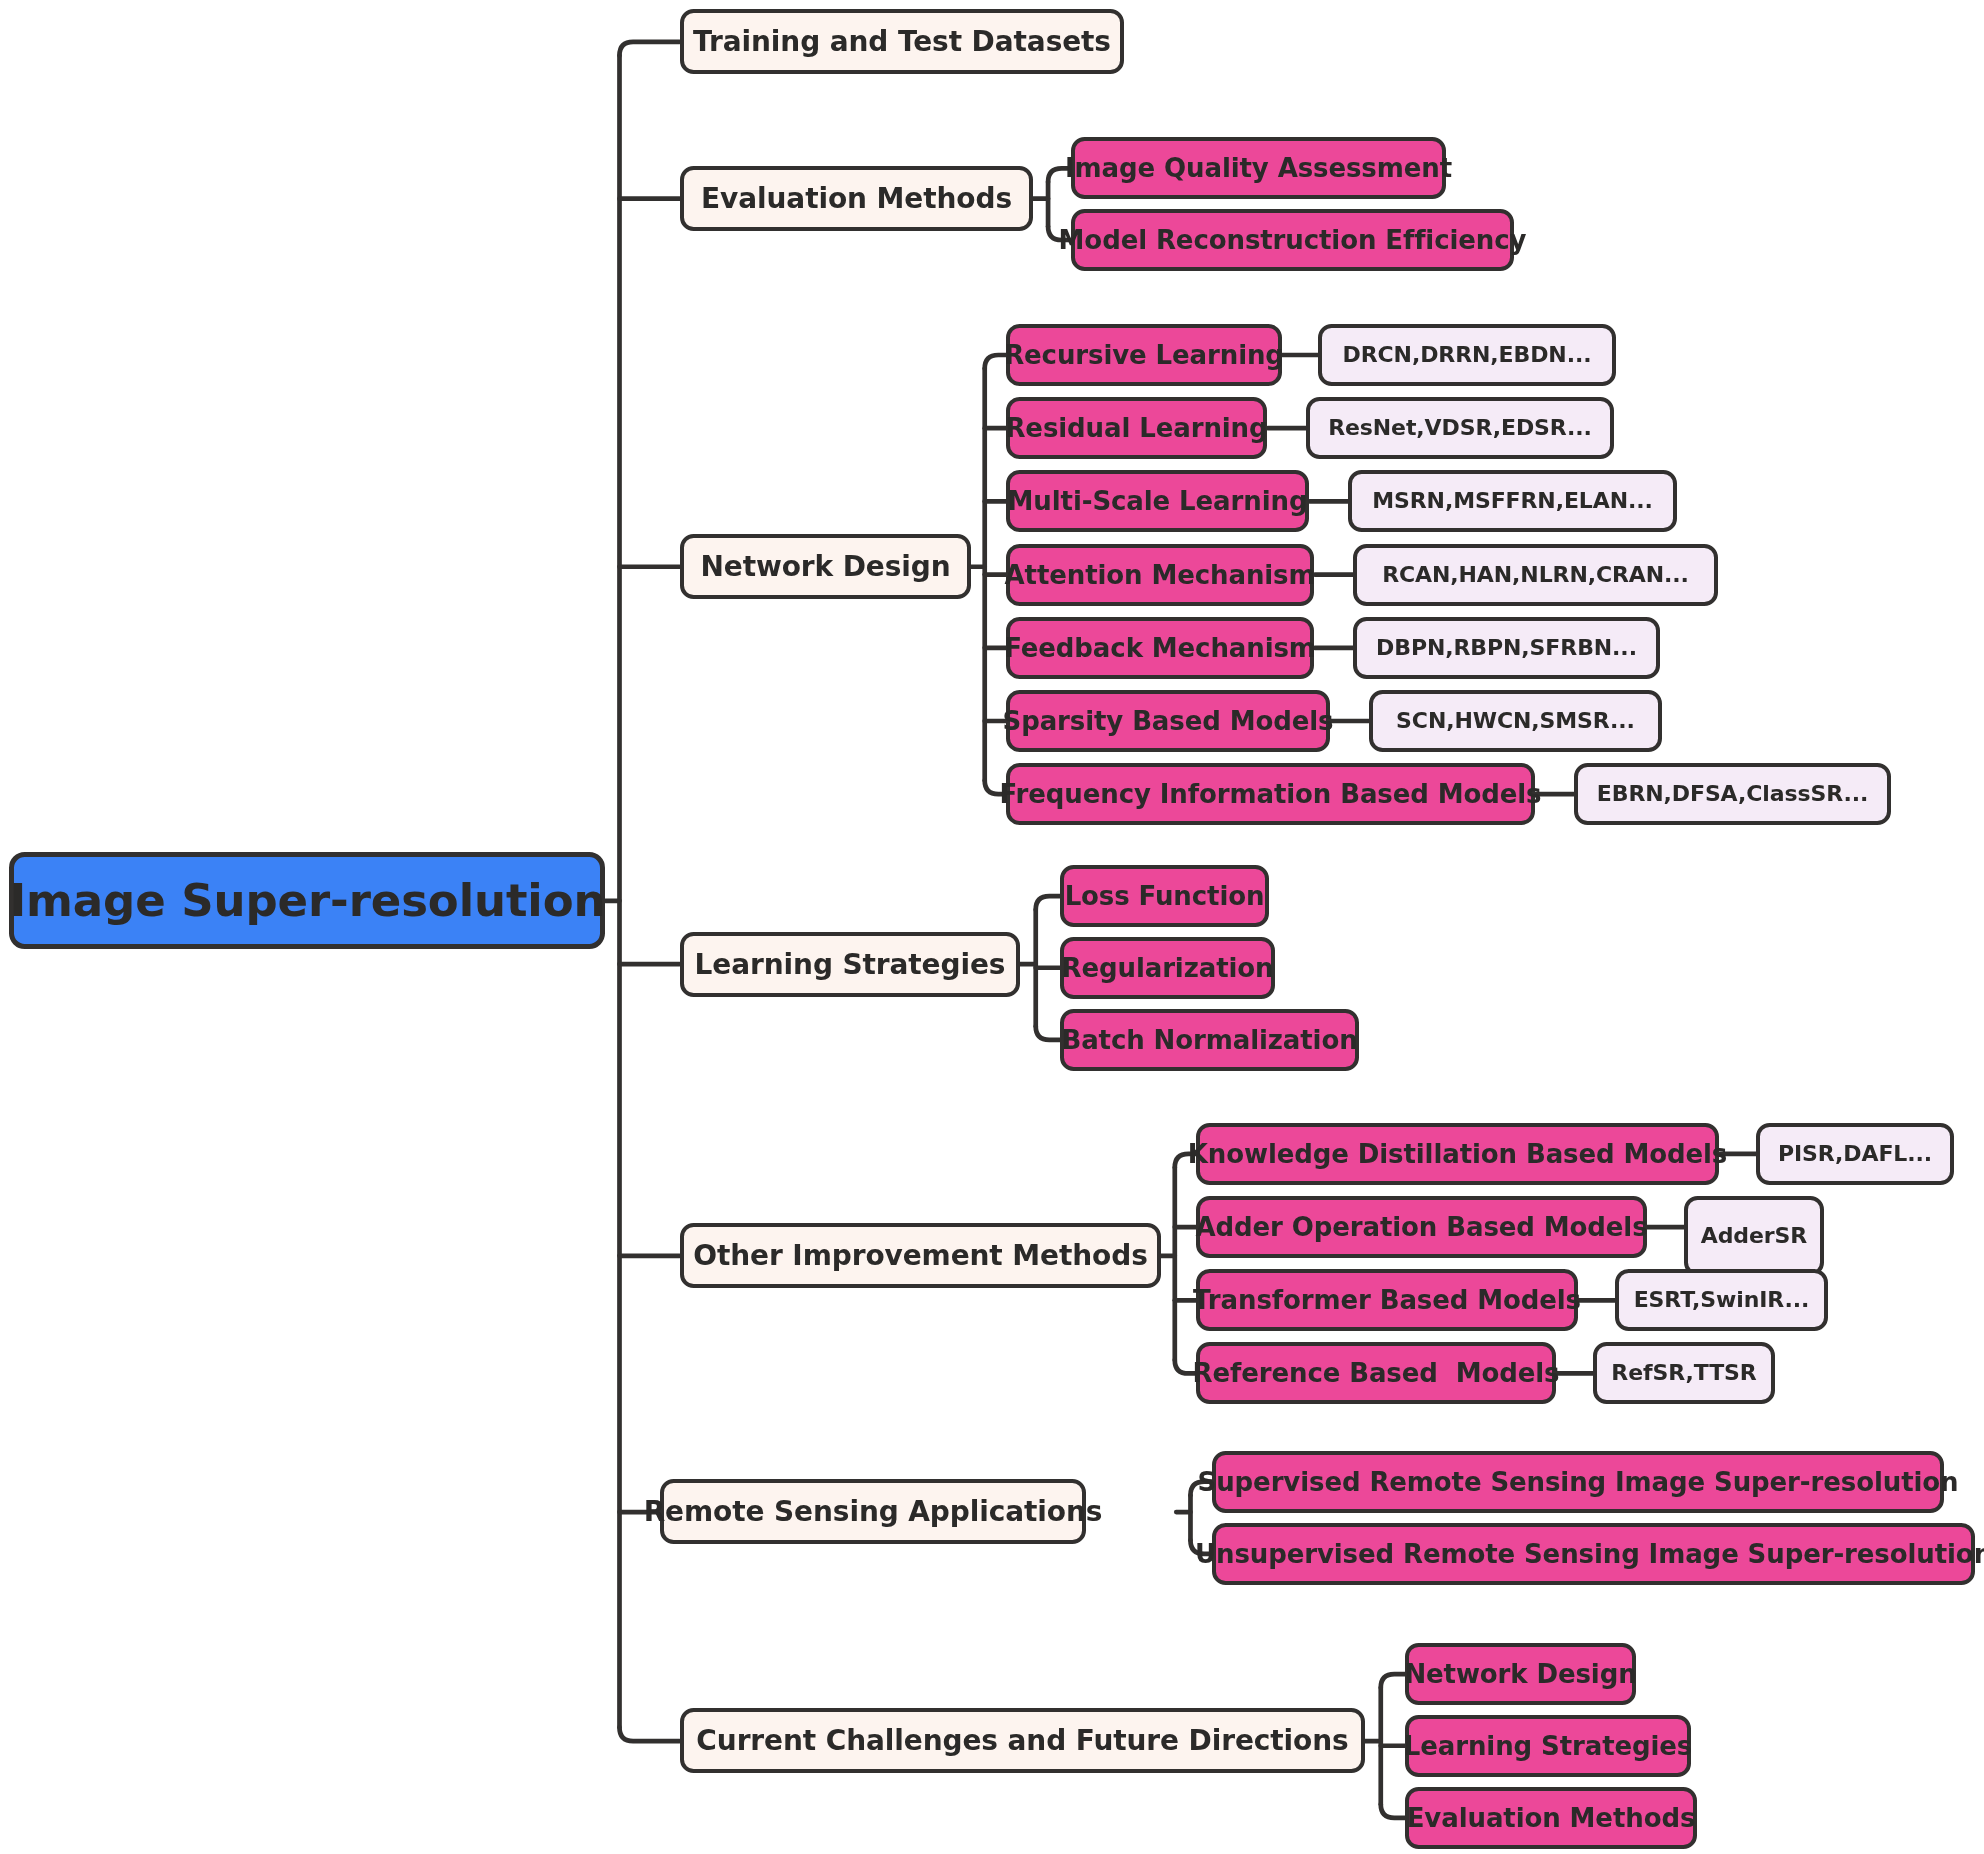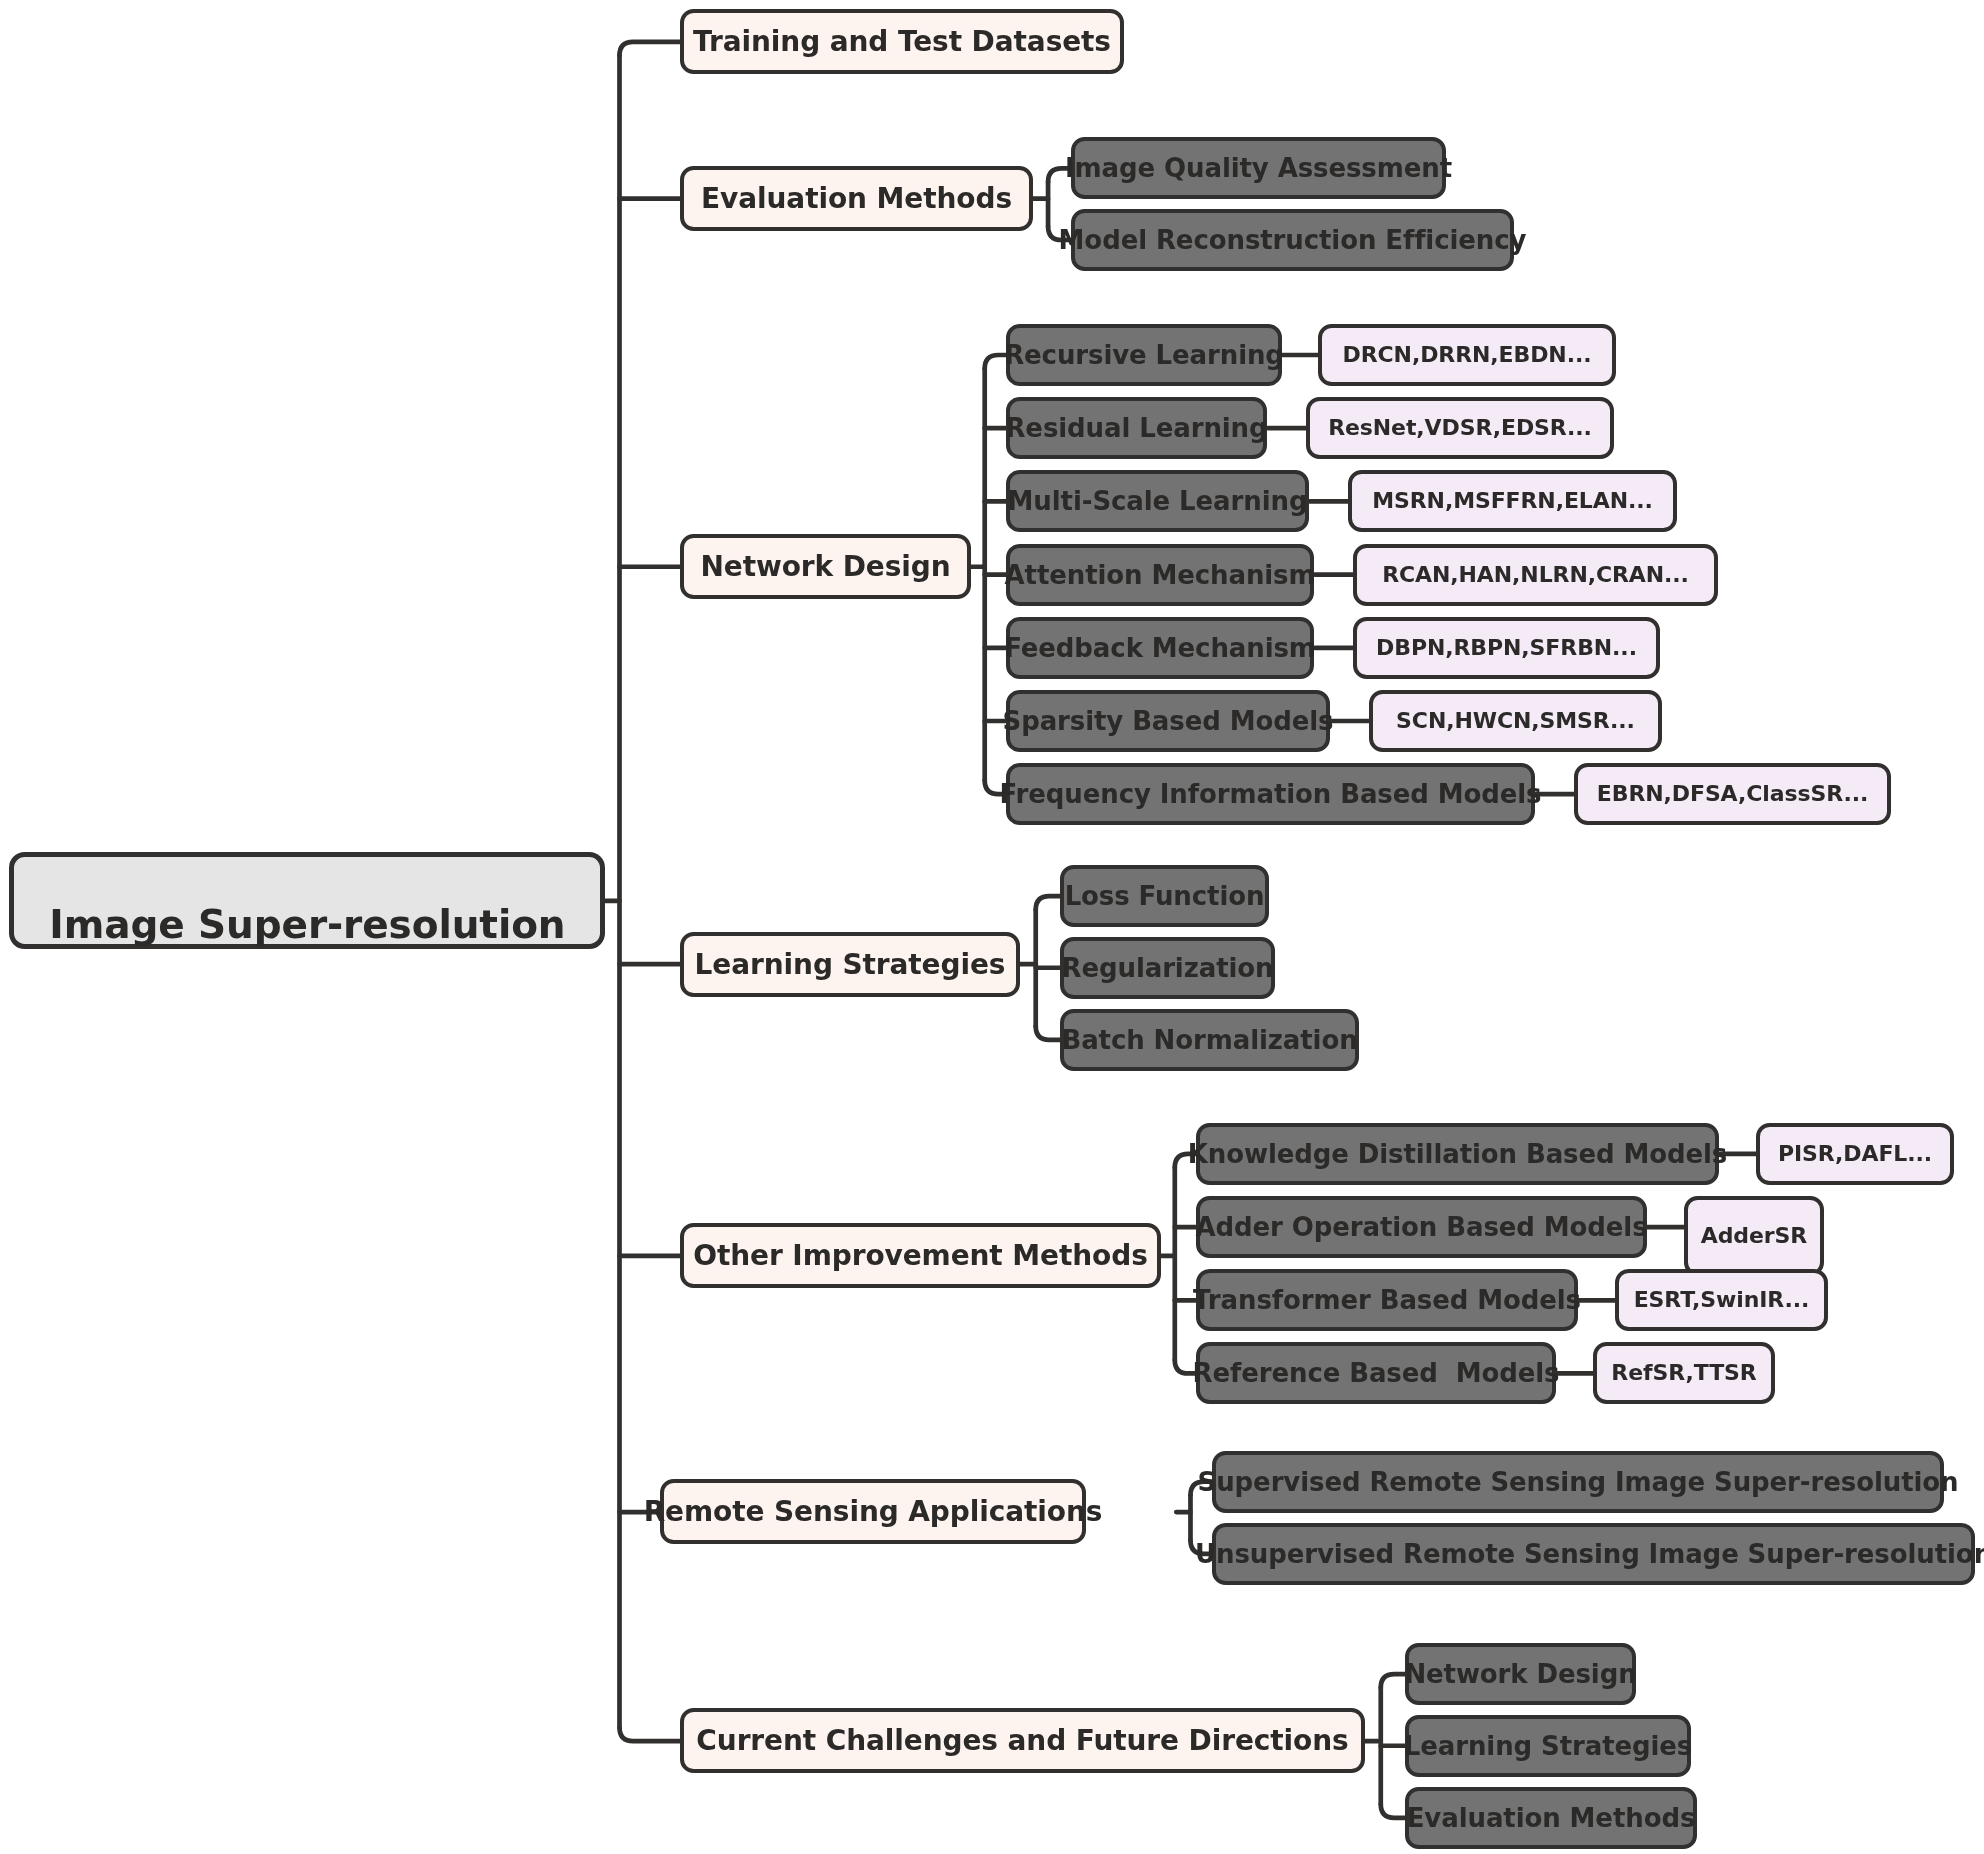--- a/index.html
+++ b/index.html
@@ -33,32 +33,31 @@
     border-radius: 13.6px;
     color: #2b2a29;
     font-weight: 700;
     letter-spacing: -0.1px;
     white-space: pre;
     text-align: center;
     line-height: 1;
     padding: 0 7px;
   }
   .node.root {
-    background: #e5e5e5;
-    font-size: 39px;
+    background: #3b82f6;
+    font-size: 45px;
     border-width: 5.2px;
     border-radius: 15.7px;
-    align-items: flex-end;
   }
   .node.lvl1 {
     background: #fdf4ef;
     font-size: 28px;
   }
   .node.lvl2 {
-    background: #737373;
+    background: #ec4899;
     font-size: 26px;
   }
   .node.lvl3 {
     background: #f5ebf7;
     font-size: 22px;
   }
 </style>
 </head>
 <body>
 

